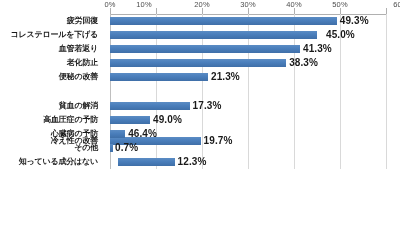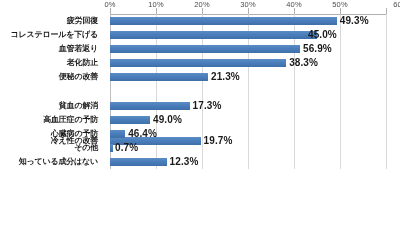--- a/index.html
+++ b/index.html
@@ -67,47 +67,47 @@
       <div class="gridline" style="left: 92px;"></div>
       <div class="gridline" style="left: 138px;"></div>
       <div class="gridline" style="left: 184px;"></div>
       <div class="gridline" style="left: 230px;"></div>
       <div class="gridline" style="left: 276px;"></div>
     </div>
   <div id="ticks">
       <div class="tick" style="left: 110px;"></div>
       <div class="tick-label" style="left: 110px;">0%</div>
       <div class="tick" style="left: 156px;"></div>
-      <div class="tick-label" style="left: 156px;">10%</div>
+      <div class="tick-label" style="left: 144px;">10%</div>
       <div class="tick" style="left: 202px;"></div>
       <div class="tick-label" style="left: 202px;">20%</div>
       <div class="tick" style="left: 248px;"></div>
       <div class="tick-label" style="left: 248px;">30%</div>
       <div class="tick" style="left: 294px;"></div>
       <div class="tick-label" style="left: 294px;">40%</div>
       <div class="tick" style="left: 340px;"></div>
       <div class="tick-label" style="left: 340px;">50%</div>
       <div class="tick" style="left: 386px;"></div>
       <div class="tick-label" style="left: 386px; margin-left: 15px;">60%</div>
     </div>
   <div id="rows">
       <div class="row" style="top: 14px; height: 14.0909px;">
         <div class="cat-label" style="line-height: 14.0909px;">疲労回復</div>
         <div class="bar" style="left: 110px; width: 226.78px; background: linear-gradient(rgb(91, 140, 196) 0%, rgb(74, 126, 187) 45%, rgb(63, 111, 168) 100%) rgb(74, 126, 187);"></div>
         <div class="val-label" style="left: 339.78px; line-height: 14.0909px;">49.3%</div>
       </div>
       <div class="row" style="top: 28.0909px; height: 14.0909px;">
         <div class="cat-label" style="line-height: 14.0909px;">コレステロールを下げる</div>
         <div class="bar" style="left: 110px; width: 207px; background: linear-gradient(rgb(91, 140, 196) 0%, rgb(74, 126, 187) 45%, rgb(63, 111, 168) 100%) rgb(74, 126, 187);"></div>
-        <div class="val-label" style="left: 308px; line-height: 14.0909px;">45.0%</div>
+        <div class="val-label" style="left: 326px; line-height: 14.0909px;">45.0%</div>
       </div>
       <div class="row" style="top: 42.1818px; height: 14.0909px;">
         <div class="cat-label" style="line-height: 14.0909px;">血管若返り</div>
         <div class="bar" style="left: 110px; width: 189.98px; background: linear-gradient(rgb(91, 140, 196) 0%, rgb(74, 126, 187) 45%, rgb(63, 111, 168) 100%) rgb(74, 126, 187);"></div>
-        <div class="val-label" style="left: 302.98px; line-height: 14.0909px;">56.9%</div>
+        <div class="val-label" style="left: 302.98px; line-height: 14.0909px;">41.3%</div>
       </div>
       <div class="row" style="top: 56.2727px; height: 14.0909px;">
         <div class="cat-label" style="line-height: 14.0909px;">老化防止</div>
         <div class="bar" style="left: 110px; width: 176.18px; background: linear-gradient(rgb(91, 140, 196) 0%, rgb(74, 126, 187) 45%, rgb(63, 111, 168) 100%) rgb(74, 126, 187);"></div>
         <div class="val-label" style="left: 289.18px; line-height: 14.0909px;">38.3%</div>
       </div>
       <div class="row" style="top: 70.3636px; height: 14.0909px;">
         <div class="cat-label" style="line-height: 14.0909px;">便秘の改善</div>
         <div class="bar" style="left: 110px; width: 97.98px; background: linear-gradient(rgb(91, 140, 196) 0%, rgb(74, 126, 187) 45%, rgb(63, 111, 168) 100%) rgb(74, 126, 187);"></div>
         <div class="val-label" style="left: 210.98px; line-height: 14.0909px;">21.3%</div>
@@ -130,20 +130,20 @@
       <div class="row" style="top: 126.727px; height: 14.0909px;">
         <div class="cat-label" style="line-height: 14.0909px;">心臓病の予防</div>
         <div class="bar" style="left: 110px; width: 15.18px; background: linear-gradient(rgb(91, 140, 196) 0%, rgb(74, 126, 187) 45%, rgb(63, 111, 168) 100%) rgb(74, 126, 187);"></div>
         <div class="val-label" style="left: 128.18px; line-height: 14.0909px;">46.4%</div>
       </div>
       <div class="row" style="top: 140.818px; height: 14.0909px;">
         <div class="cat-label" style="line-height: 14.0909px;">その他</div>
         <div class="bar" style="left: 110px; width: 3.22px; background: linear-gradient(rgb(91, 140, 196) 0%, rgb(74, 126, 187) 45%, rgb(63, 111, 168) 100%) rgb(74, 126, 187);"></div>
         <div class="val-label" style="left: 115px; line-height: 14.0909px;">0.7%</div>
       </div>
-      <div class="row" style="top: 154.909px; height: 14.0909px;">
+      <div class="row" style="top: 154.909px; height: 14.0909px; margin-left: 8px;">
         <div class="cat-label" style="line-height: 14.0909px;">知っている成分はない</div>
         <div class="bar" style="left: 110px; width: 56.58px; background: linear-gradient(rgb(91, 140, 196) 0%, rgb(74, 126, 187) 45%, rgb(63, 111, 168) 100%) rgb(74, 126, 187);"></div>
         <div class="val-label" style="left: 169.58px; line-height: 14.0909px; text-align: center;">12.3%</div>
       </div>
     </div>
 
 </div>
 
 </body></html>

